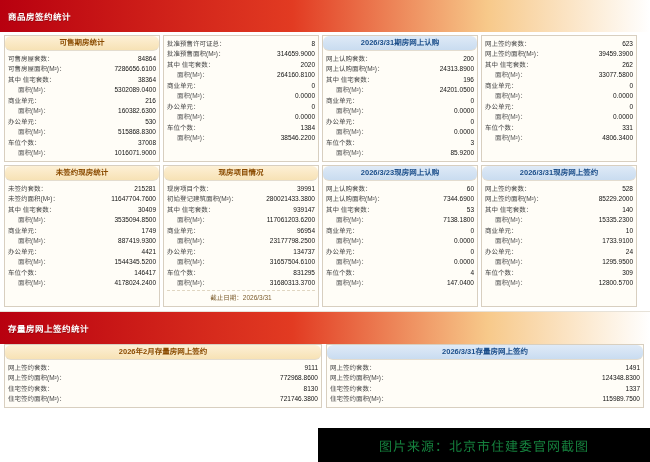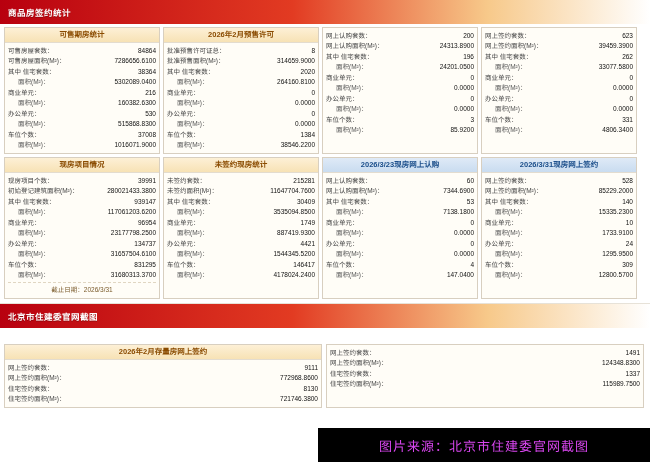--- a/index.html
+++ b/index.html
@@ -10,21 +10,21 @@
     font-size:7px;
     color:#333;
     overflow:hidden;
     position:relative;
   }
   .page{width:650px;height:462px;position:relative;background:#fff;}
 
   
   .sec-head{
     position:relative;
-    height:24px;
+    height:32px;
     background:linear-gradient(90deg,#b8000f 0%,#e23b22 45%,#f7c98a 75%,#ffffff 100%);
     display:flex;align-items:center;
   }
   .sec-head .ribbon{
     color:#fff;font-size:8.5px;font-weight:bold;
     padding-left:8px;letter-spacing:.5px;
     text-shadow:0 1px 0 rgba(0,0,0,.25);
   }
 
   
@@ -37,53 +37,54 @@
     width:156px;
     border:1px solid #d8cfc0;
     background:#fffdf7;
     box-sizing:border-box;
   }
   .card-title{
     height:14px;line-height:14px;
     text-align:center;
     font-size:7.5px;font-weight:bold;
     border-bottom:1px solid #e3dccf;
+    border-radius:6px;
   }
   .t-orange{color:#8a4b00;background:linear-gradient(180deg,#fdf0d6,#f7e2b5);}
   .t-blue{color:#1b4e8a;background:linear-gradient(180deg,#dfeaf7,#c9dcf0);}
   .rows{padding:2px 3px 3px 3px;}
   .row{
     display:flex;justify-content:space-between;align-items:baseline;
     line-height:9.5px;
     font-size:6.5px;
     padding:.5px 0;
   }
   .row .lab{color:#444;white-space:nowrap;}
   .row .val{color:#111;white-space:nowrap;padding-left:4px;}
   .row.sub .lab{padding-left:10px;color:#555;}
   .row.note{justify-content:center;color:#7a5a2a;border-top:1px dashed #e0d6c2;margin-top:2px;padding-top:2px;}
 
   
   .grid2{
-    display:flex;padding:16px 4px 0 4px;gap:4px;
+    display:flex;padding:0 4px 0 4px;gap:4px;
   }
   .card-wide{
     width:318px;
     border:1px solid #d8cfc0;
     background:#fffdf7;
     box-sizing:border-box;
   }
   .card-wide .rows .row{font-size:6.5px;}
 
   
   .watermark{
     position:absolute;left:318px;bottom:0;
     width:332px;height:34px;
     background:#000;
-    color:#d946ef;
+    color:#15803d;
     display:flex;align-items:center;justify-content:center;
     font-size:13px;letter-spacing:1px;
   }
   .hr-thin{height:1px;background:#e7e2d8;margin:4px 0 0 0;}
 </style>
 </head>
 <body>
 
 <div class="page">
 
@@ -133,21 +134,20 @@
             <span class="val">37008</span>
           </div>
         <div class="row sub">
             <span class="lab">面积(M²)：</span>
             <span class="val">1016071.9000</span>
           </div>
       </div>
     </div>
 
     <div class="card">
-      <div class="card-title t-orange">2026年2月预售许可</div>
       <div class="rows">
         <div class="row">
             <span class="lab">批准预售许可证总：</span>
             <span class="val">8</span>
           </div>
         <div class="row">
             <span class="lab">批准预售面积(M²)：</span>
             <span class="val">314659.9000</span>
           </div>
         <div class="row">
@@ -179,20 +179,21 @@
             <span class="val">1384</span>
           </div>
         <div class="row sub">
             <span class="lab">面积(M²)：</span>
             <span class="val">38546.2200</span>
           </div>
       </div>
     </div>
 
     <div class="card">
+      <div class="card-title t-blue">2026/3/31期房网上认购</div>
       <div class="rows">
         <div class="row">
             <span class="lab">网上认购套数：</span>
             <span class="val">200</span>
           </div>
         <div class="row">
             <span class="lab">网上认购面积(M²)：</span>
             <span class="val">24313.8900</span>
           </div>
         <div class="row">
@@ -269,20 +270,66 @@
             <span class="val">331</span>
           </div>
         <div class="row sub">
             <span class="lab">面积(M²)：</span>
             <span class="val">4806.3400</span>
           </div>
       </div>
     </div>
 
     <div class="card">
+      <div class="card-title t-orange">未签约现房统计</div>
+      <div class="rows">
+        <div class="row">
+            <span class="lab">未签约套数：</span>
+            <span class="val">215281</span>
+          </div>
+        <div class="row">
+            <span class="lab">未签约面积(M²)：</span>
+            <span class="val">11647704.7600</span>
+          </div>
+        <div class="row">
+            <span class="lab">其中  住宅套数：</span>
+            <span class="val">30409</span>
+          </div>
+        <div class="row sub">
+            <span class="lab">面积(M²)：</span>
+            <span class="val">3535094.8500</span>
+          </div>
+        <div class="row">
+            <span class="lab">商业单元：</span>
+            <span class="val">1749</span>
+          </div>
+        <div class="row sub">
+            <span class="lab">面积(M²)：</span>
+            <span class="val">887419.9300</span>
+          </div>
+        <div class="row">
+            <span class="lab">办公单元：</span>
+            <span class="val">4421</span>
+          </div>
+        <div class="row sub">
+            <span class="lab">面积(M²)：</span>
+            <span class="val">1544345.5200</span>
+          </div>
+        <div class="row">
+            <span class="lab">车位个数：</span>
+            <span class="val">146417</span>
+          </div>
+        <div class="row sub">
+            <span class="lab">面积(M²)：</span>
+            <span class="val">4178024.2400</span>
+          </div>
+      </div>
+    </div>
+
+    <div class="card">
       <div class="card-title t-orange">现房项目情况</div>
       <div class="rows">
         <div class="row">
             <span class="lab">现房项目个数：</span>
             <span class="val">39991</span>
           </div>
         <div class="row">
             <span class="lab">初始登记建筑面积(M²)：</span>
             <span class="val">280021433.3800</span>
           </div>
@@ -316,66 +363,20 @@
           </div>
         <div class="row sub">
             <span class="lab">面积(M²)：</span>
             <span class="val">31680313.3700</span>
           </div>
         <div class="row note">截止日期：2026/3/31</div>
       </div>
     </div>
 
     <div class="card">
-      <div class="card-title t-orange">未签约现房统计</div>
-      <div class="rows">
-        <div class="row">
-            <span class="lab">未签约套数：</span>
-            <span class="val">215281</span>
-          </div>
-        <div class="row">
-            <span class="lab">未签约面积(M²)：</span>
-            <span class="val">11647704.7600</span>
-          </div>
-        <div class="row">
-            <span class="lab">其中  住宅套数：</span>
-            <span class="val">30409</span>
-          </div>
-        <div class="row sub">
-            <span class="lab">面积(M²)：</span>
-            <span class="val">3535094.8500</span>
-          </div>
-        <div class="row">
-            <span class="lab">商业单元：</span>
-            <span class="val">1749</span>
-          </div>
-        <div class="row sub">
-            <span class="lab">面积(M²)：</span>
-            <span class="val">887419.9300</span>
-          </div>
-        <div class="row">
-            <span class="lab">办公单元：</span>
-            <span class="val">4421</span>
-          </div>
-        <div class="row sub">
-            <span class="lab">面积(M²)：</span>
-            <span class="val">1544345.5200</span>
-          </div>
-        <div class="row">
-            <span class="lab">车位个数：</span>
-            <span class="val">146417</span>
-          </div>
-        <div class="row sub">
-            <span class="lab">面积(M²)：</span>
-            <span class="val">4178024.2400</span>
-          </div>
-      </div>
-    </div>
-
-    <div class="card">
       <div class="card-title t-blue">2026/3/23现房网上认购</div>
       <div class="rows">
         <div class="row">
             <span class="lab">网上认购套数：</span>
             <span class="val">60</span>
           </div>
         <div class="row">
             <span class="lab">网上认购面积(M²)：</span>
             <span class="val">7344.6900</span>
           </div>
@@ -458,21 +459,21 @@
             <span class="val">12800.5700</span>
           </div>
       </div>
     </div>
 
   </div>
 
   <div class="hr-thin"></div>
 
   <div class="sec-head">
-    <span class="ribbon">北京市住建委官网截图</span>
+    <span class="ribbon">存量房网上签约统计</span>
   </div>
 
   <div class="grid2">
     <div class="card-wide">
       <div class="card-title t-orange">2026年2月存量房网上签约</div>
       <div class="rows">
         <div class="row">
             <span class="lab">网上签约套数：</span>
             <span class="val">9111</span>
           </div>
@@ -484,20 +485,21 @@
             <span class="lab">住宅签约套数：</span>
             <span class="val">8130</span>
           </div>
         <div class="row">
             <span class="lab">住宅签约面积(M²)：</span>
             <span class="val">721746.3800</span>
           </div>
       </div>
     </div>
     <div class="card-wide">
+      <div class="card-title t-blue">2026/3/31存量房网上签约</div>
       <div class="rows">
         <div class="row">
             <span class="lab">网上签约套数：</span>
             <span class="val">1491</span>
           </div>
         <div class="row">
             <span class="lab">网上签约面积(M²)：</span>
             <span class="val">124348.8300</span>
           </div>
         <div class="row">

